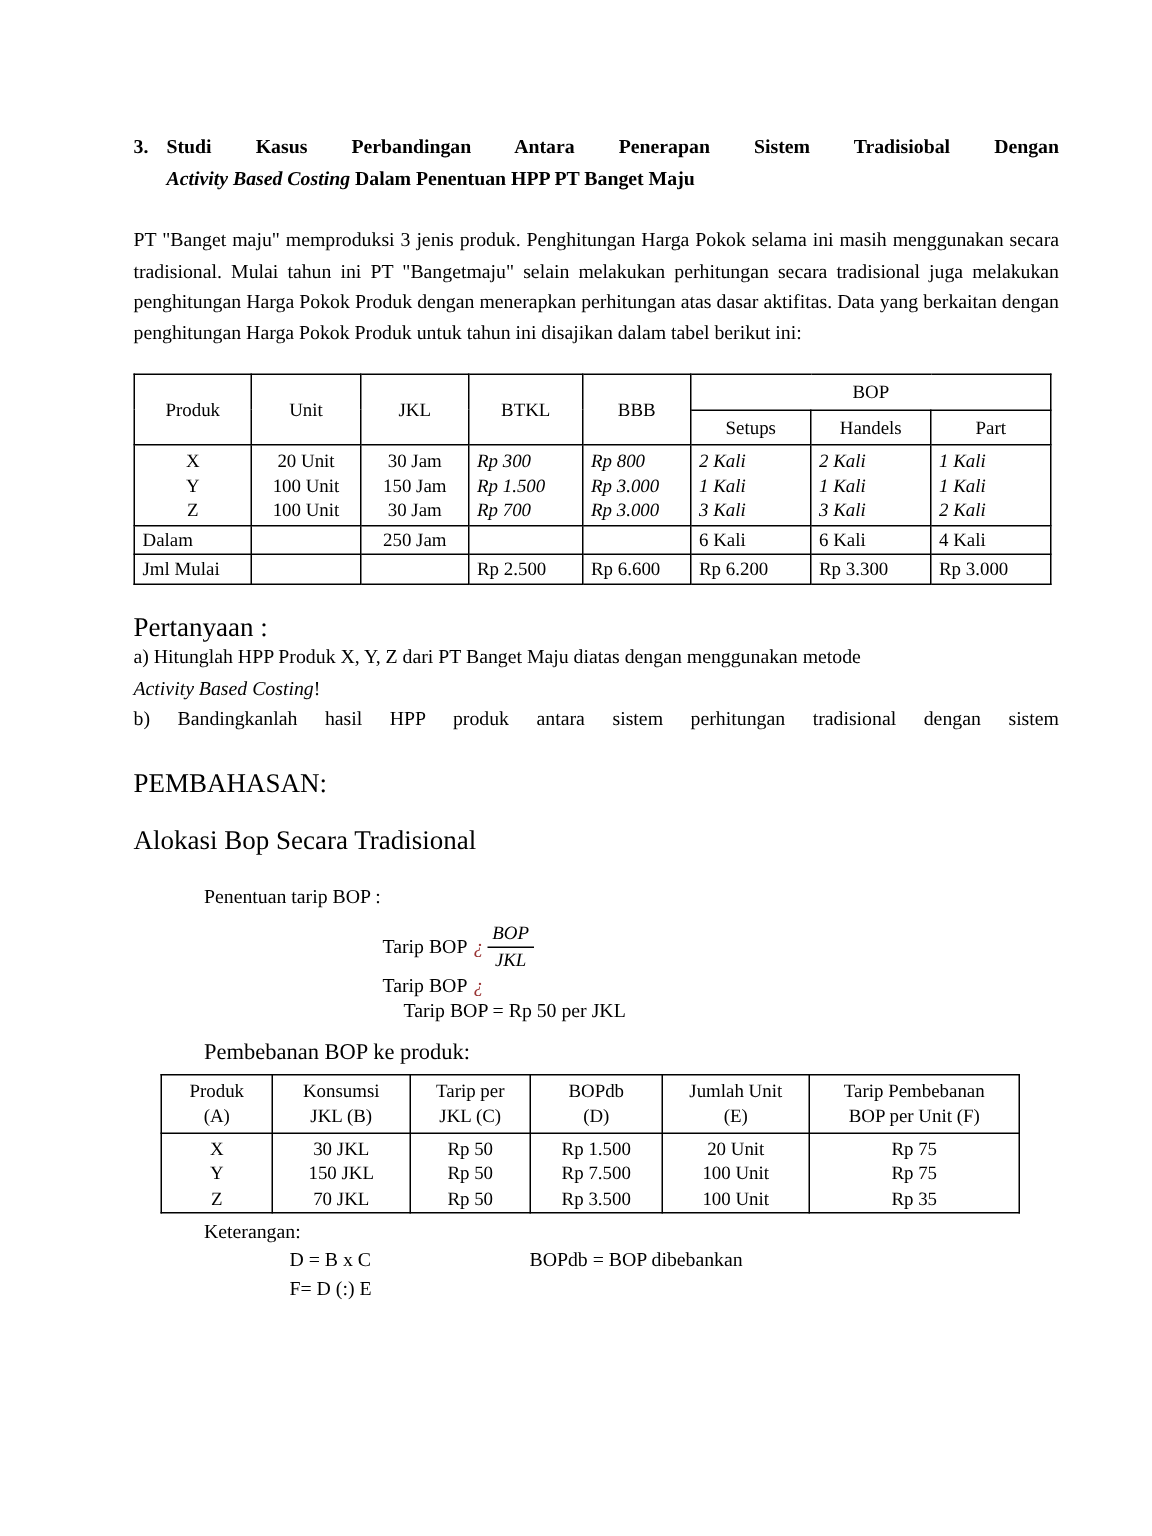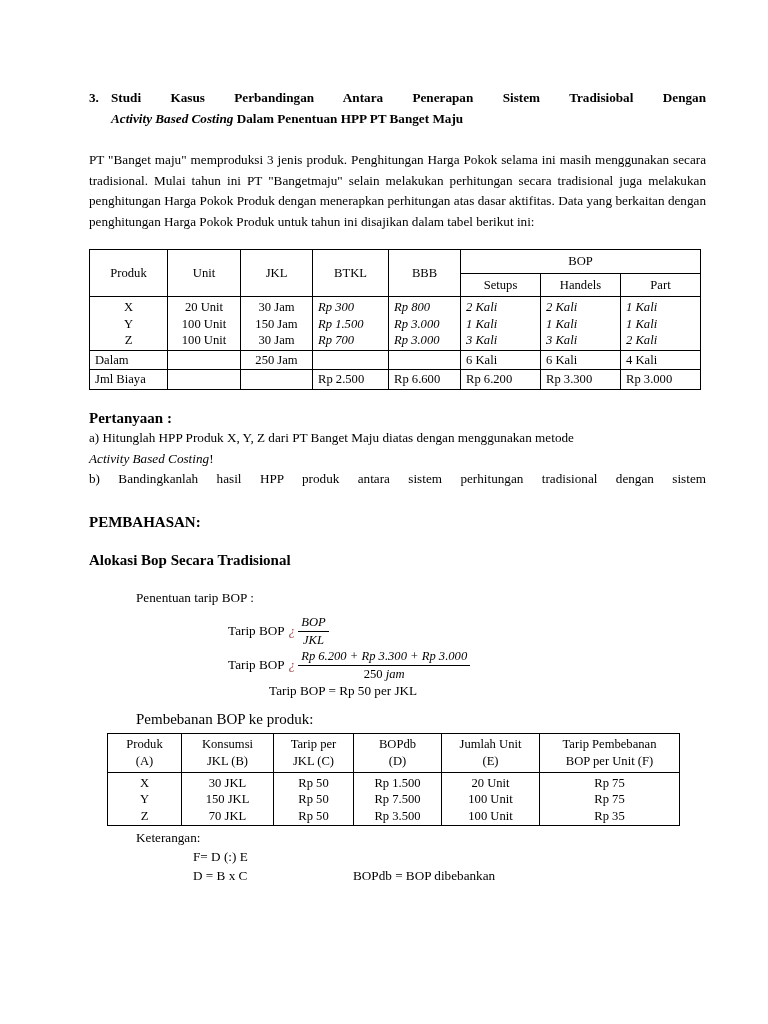--- a/index.html
+++ b/index.html
@@ -107,22 +107,22 @@
   table.tbl2 td { text-align: center; }
   table.tbl2 .h2 { height: 36px; }
   table.tbl2 .body3 {
     vertical-align: top;
     padding-top: 2px;
     line-height: 16.5px;
   }
 
   
   .sec-title {
-    font-weight: bold;
-    font-size: 15px;
+    font-weight: normal;
+    font-size: 18px;
     line-height: 20.5px;
   }
   .blk { font-size: 13.2px; line-height: 20.5px; }
   .mt18 { margin-top: 18px; }
   .mt22 { margin-top: 22px; }
   .qline { text-align: justify; }
 
   
   .formula-label {
     margin-top: 19px;
@@ -131,20 +131,21 @@
   }
   .formula-box {
     margin-top: 9px;
     margin-left: 139px;
     font-size: 13.2px;
   }
   .feq {
     display: flex;
     align-items: center;
     margin-bottom: 1px;
+    margin-left: 27px;
   }
   .feq .lhs {
     white-space: nowrap;
     padding-right: 3px;
   }
   .qmark {
     color: #993333;
     font-style: italic;
     padding: 0 3px 0 1px;
   }
@@ -273,21 +274,21 @@
           <td class="lbl">Dalam</td>
           <td class="ctr"></td>
           <td class="ctr">250 Jam</td>
           <td class="lft"></td>
           <td class="lft"></td>
           <td class="lft">6 Kali</td>
           <td class="lft">6 Kali</td>
           <td class="lft">4 Kali</td>
         </tr>
         <tr>
-          <td class="lbl">Jml Biaya</td>
+          <td class="lbl">Jml Mulai</td>
           <td class="ctr"></td>
           <td class="ctr"></td>
           <td class="lft">Rp 2.500</td>
           <td class="lft">Rp 6.600</td>
           <td class="lft">Rp 6.200</td>
           <td class="lft">Rp 3.300</td>
           <td class="lft">Rp 3.000</td>
         </tr>
       </tbody>
     </table>
@@ -313,24 +314,20 @@
       <span class="qmark">¿</span>
       <span class="frac">
         <span class="nm">BOP</span>
         <span class="dn">JKL</span>
       </span>
     </div>
 
     <div class="feq">
       <span class="lhs">Tarip BOP</span>
       <span class="qmark">¿</span>
-      <span class="frac">
-        <span class="nm">Rp 6.200 + Rp 3.300 + Rp 3.000</span>
-        <span class="dn"><span class="roman">250</span> <span>jam</span></span>
-      </span>
     </div>
 
     <div class="plain-eq">Tarip BOP = Rp 50 per JKL</div>
   </div>
 
   <div class="tbl-label" style="margin-top:11px;">Pembebanan BOP ke produk:</div>
   <div class="tbl2-wrap" style="margin-left:18px;">
     <table class="doc tbl2">
       <colgroup>
         <col style="width:74px">
@@ -400,22 +397,22 @@
           </td>
         </tr>
       </tbody>
     </table>
   </div>
 
   <div class="ket">
     <div>Keterangan:</div>
     <div class="ket-rows">
       <div class="r">
-        <span class="c1">F= D (:) E</span>
-      </div>
-      <div class="r">
         <span class="c1">D = B x C</span>
         <span>BOPdb = BOP dibebankan</span>
       </div>
+      <div class="r">
+        <span class="c1">F= D (:) E</span>
+      </div>
     </div>
   </div>
 
 </div>
 
 </body></html>

